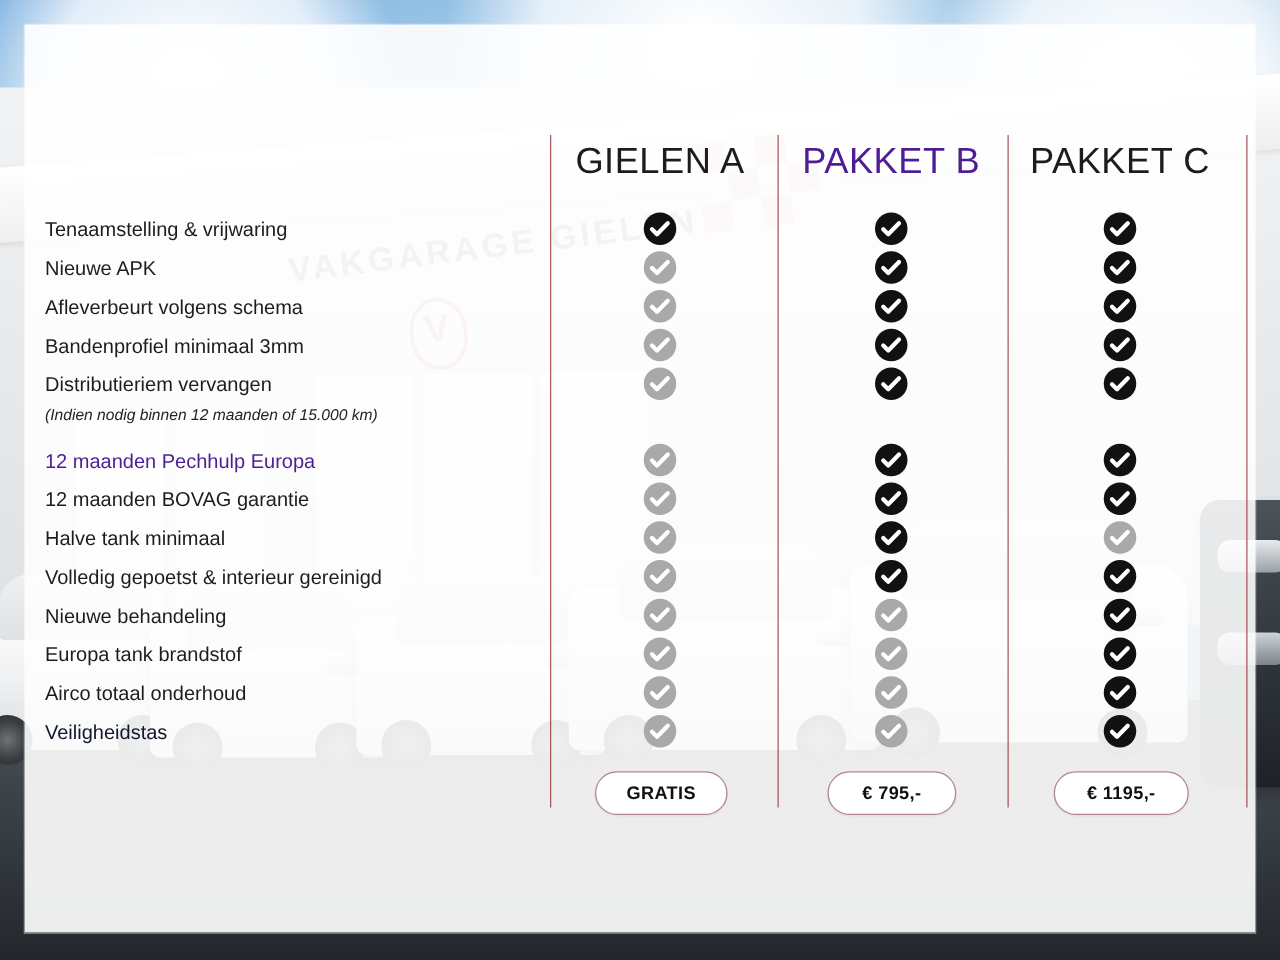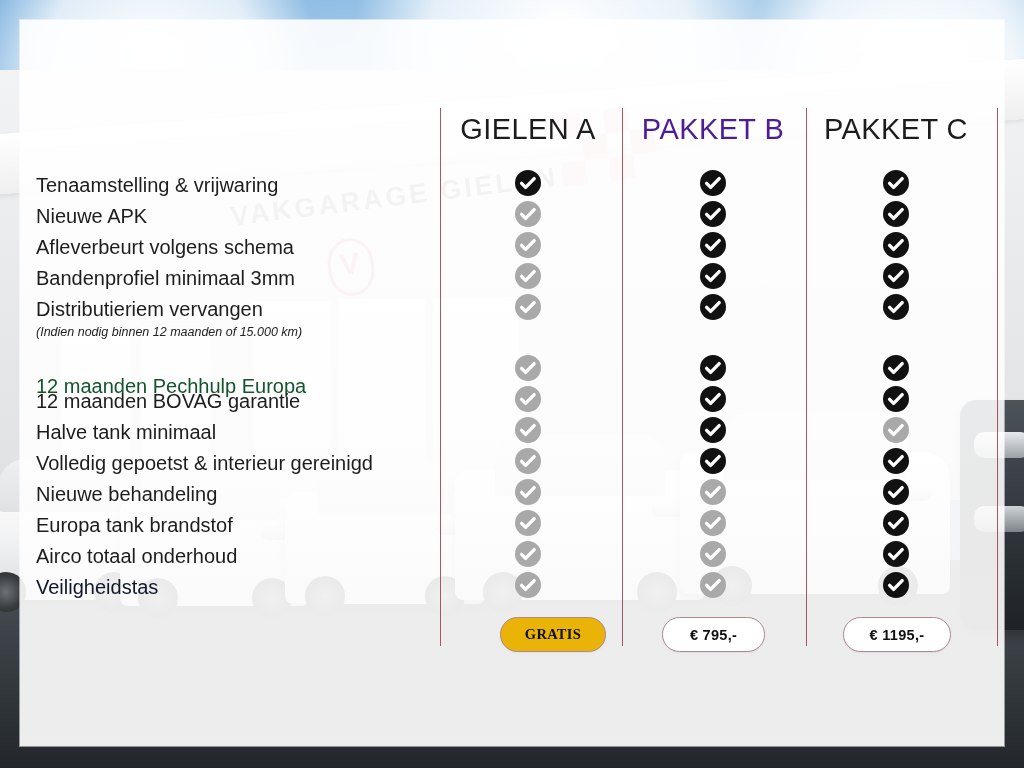--- a/index.html
+++ b/index.html
@@ -97,21 +97,21 @@
   }
 
   .col-head{
     position:absolute;top:113px;
     font-size:29px;color:#1c1c1c;letter-spacing:.4px;
     text-align:center;white-space:nowrap;
   }
 
   .feature{
     position:absolute;left:36px;
-    font-size:20px;color:#1d1d1d;white-space:nowrap;
+    font-size:16px;color:#1d1d1d;white-space:nowrap;
     line-height:20px;
   }
   .feature-note{
     position:absolute;left:36px;
     font-size:12.5px;color:#232323;font-style:italic;white-space:nowrap;
   }
 
   .chk{
     position:absolute;width:26px;height:26px;border-radius:50%;
     display:block;
@@ -213,21 +213,21 @@
         <div class="col-head" style="left: 418px; width: 220px; color: rgb(28, 28, 28);">GIELEN A</div>
         <div class="col-head" style="left: 603px; width: 220px; color: #4c1d95;">PAKKET B</div>
         <div class="col-head" style="left: 786px; width: 220px; color: rgb(28, 28, 28);">PAKKET C</div>
       </div>
     <div id="features">
         <div class="feature" style="top: 175px; color: rgb(29, 29, 29);">Tenaamstelling &amp; vrijwaring</div>
         <div class="feature" style="top: 206px; color: rgb(29, 29, 29);">Nieuwe APK</div>
         <div class="feature" style="top: 237px; color: rgb(29, 29, 29);">Afleverbeurt volgens schema</div>
         <div class="feature" style="top: 268px; color: rgb(29, 29, 29);">Bandenprofiel minimaal 3mm</div>
         <div class="feature" style="top: 299px; color: rgb(29, 29, 29);">Distributieriem vervangen</div>
-        <div class="feature" style="top: 360px; color: #14532d; margin-top: 16px;">12 maanden Pechhulp Europa</div>
+        <div class="feature" style="top: 360px; color: #4c1d95;">12 maanden Pechhulp Europa</div>
         <div class="feature" style="top: 391px; color: rgb(29, 29, 29);">12 maanden BOVAG garantie</div>
         <div class="feature" style="top: 422px; color: rgb(29, 29, 29);">Halve tank minimaal</div>
         <div class="feature" style="top: 453px; color: rgb(29, 29, 29);">Volledig gepoetst &amp; interieur gereinigd</div>
         <div class="feature" style="top: 484px; color: rgb(29, 29, 29);">Nieuwe behandeling</div>
         <div class="feature" style="top: 515px; color: rgb(29, 29, 29);">Europa tank brandstof</div>
         <div class="feature" style="top: 546px; color: rgb(29, 29, 29);">Airco totaal onderhoud</div>
         <div class="feature" style="top: 577px; color: #0f172a;">Veiligheidstas</div>
       </div>
     <div class="feature-note" id="note" style="top: 325px;">(Indien nodig binnen 12 maanden of 15.000 km)</div>
     <div id="checks">
@@ -421,19 +421,19 @@
             <path d="M6.6 13.4 L10.6 17.4 L19.2 8.6" fill="none" stroke="#ffffff" stroke-width="3.4" stroke-linecap="round" stroke-linejoin="round"></path>
           </svg>
         </span>
         <span class="chk" style="left: 883px; top: 572px; background: rgb(17, 17, 17);">
           <svg viewBox="0 0 26 26">
             <path d="M6.6 13.4 L10.6 17.4 L19.2 8.6" fill="none" stroke="#ffffff" stroke-width="3.4" stroke-linecap="round" stroke-linejoin="round"></path>
           </svg>
         </span>
       </div>
     <div id="prices">
-        <div class="price-pill" style="left: 500px; width: 104px; top: 617px; border-color: rgb(179, 134, 140); background: #eab308; font-family: Liberation Serif, serif;">GRATIS</div>
+        <div class="price-pill" style="left: 476px; width: 104px; top: 617px; border-color: rgb(179, 134, 140); background: #ffffff;">GRATIS</div>
         <div class="price-pill" style="left: 662px; width: 101px; top: 617px; border-color: rgb(179, 134, 140); background: rgb(255, 255, 255);">€ 795,-</div>
         <div class="price-pill" style="left: 843px; width: 106px; top: 617px; border-color: rgb(179, 134, 140); background: rgb(255, 255, 255);">€ 1195,-</div>
       </div>
   </div>
 
 </div>
 
 </body></html>

